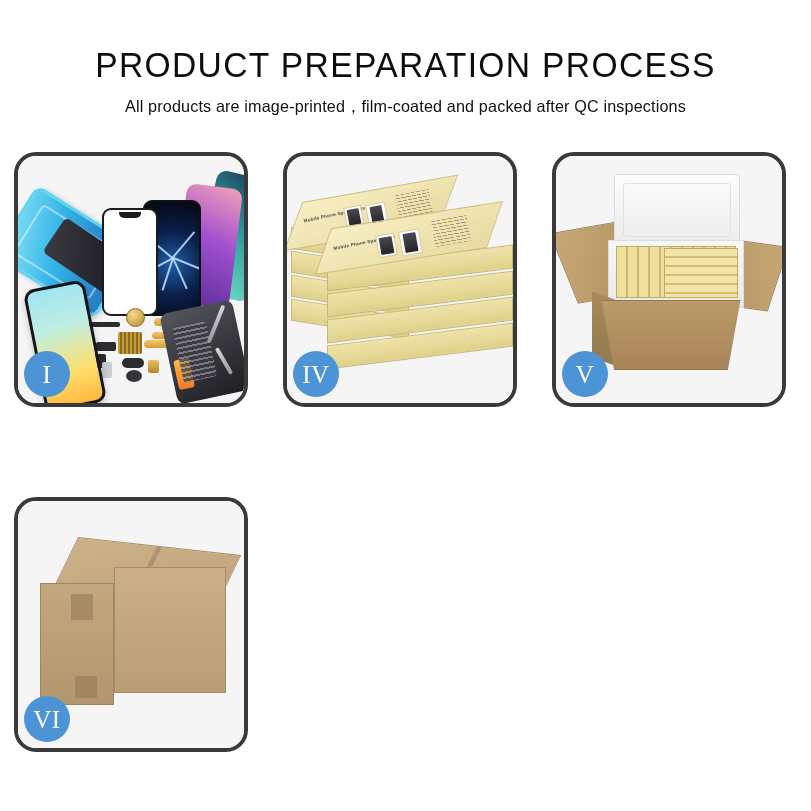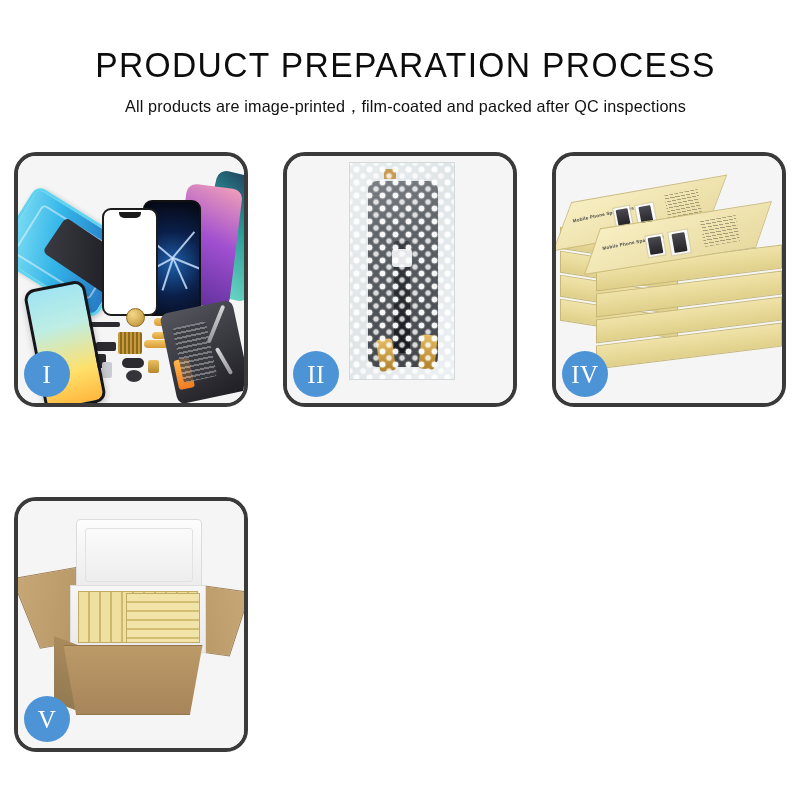--- a/index.html
+++ b/index.html
@@ -456,35 +456,20 @@
         <div class="chip" style="left:84px;top:206px;width:10px;height:16px;background:#c9ccd2;"></div>
         <div class="chip" style="left:108px;top:214px;width:16px;height:12px;border-radius:50%;background:#34343a;"></div>
         <div class="chip gold" style="left:130px;top:204px;width:11px;height:13px;"></div>
         <div class="p1-tweezer"></div>
         <div class="p1-tweezer" style="left:204px;top:190px;height:30px;transform:rotate(-30deg);"></div>
       </div>
       <div class="badge">I</div>
       <span class="sr">Assorted mobile phone screens, LCD assemblies and spare parts laid out</span>
     </div>
 
-    <div class="panel">
-      <div class="panel-stage">
-        <div class="p2-wrap">
-          <div class="p2-screen"></div>
-          <div class="p2-tab"></div>
-          <div class="p2-flex"></div>
-          <div class="p2-connector"></div>
-          <div class="p2-gold-l"></div>
-          <div class="p2-gold-r"></div>
-          <div class="p2-bubbles"></div>
-        </div>
-      </div>
-      <div class="badge">II</div>
-      <span class="sr">Screen assembly sealed in bubble wrap</span>
-    </div>
 
 
     <div class="panel">
       <div class="panel-stage p4">
 
         <div class="p4-box" style="left:4px;  top:152px; width:118px; height:22px; transform:skewY(9deg);"></div>
         <div class="p4-box" style="left:4px;  top:128px; width:118px; height:22px; transform:skewY(9deg);"></div>
         <div class="p4-box" style="left:4px;  top:104px; width:118px; height:22px; transform:skewY(9deg);"></div>
         <div class="p4-box" style="left:4px;  top:80px;  width:118px; height:22px; transform:skewY(9deg);"></div>
 
@@ -517,15 +502,29 @@
         <div class="p5-inner-foam"></div>
         <div class="p5-goldset"></div>
         <div class="p5-goldset2"></div>
         <div class="p5-side"></div>
         <div class="p5-front"></div>
       </div>
       <div class="badge">V</div>
       <span class="sr">Open carton with foam liner filled with gold boxes</span>
     </div>
 
+    <div class="panel">
+      <div class="panel-stage">
+        <div class="p6-top">
+          <div class="p6-seam"></div>
+        </div>
+        <div class="p6-left">
+          <div class="p6-tape" style="left:30px; top:10px; width:22px; height:26px;"></div>
+          <div class="p6-tape" style="left:34px; top:92px; width:22px; height:22px;"></div>
+        </div>
+        <div class="p6-right"></div>
+      </div>
+      <div class="badge">VI</div>
+      <span class="sr">Sealed brown shipping carton</span>
+    </div>
 
   </div>
 </div>
 
 </body></html>

